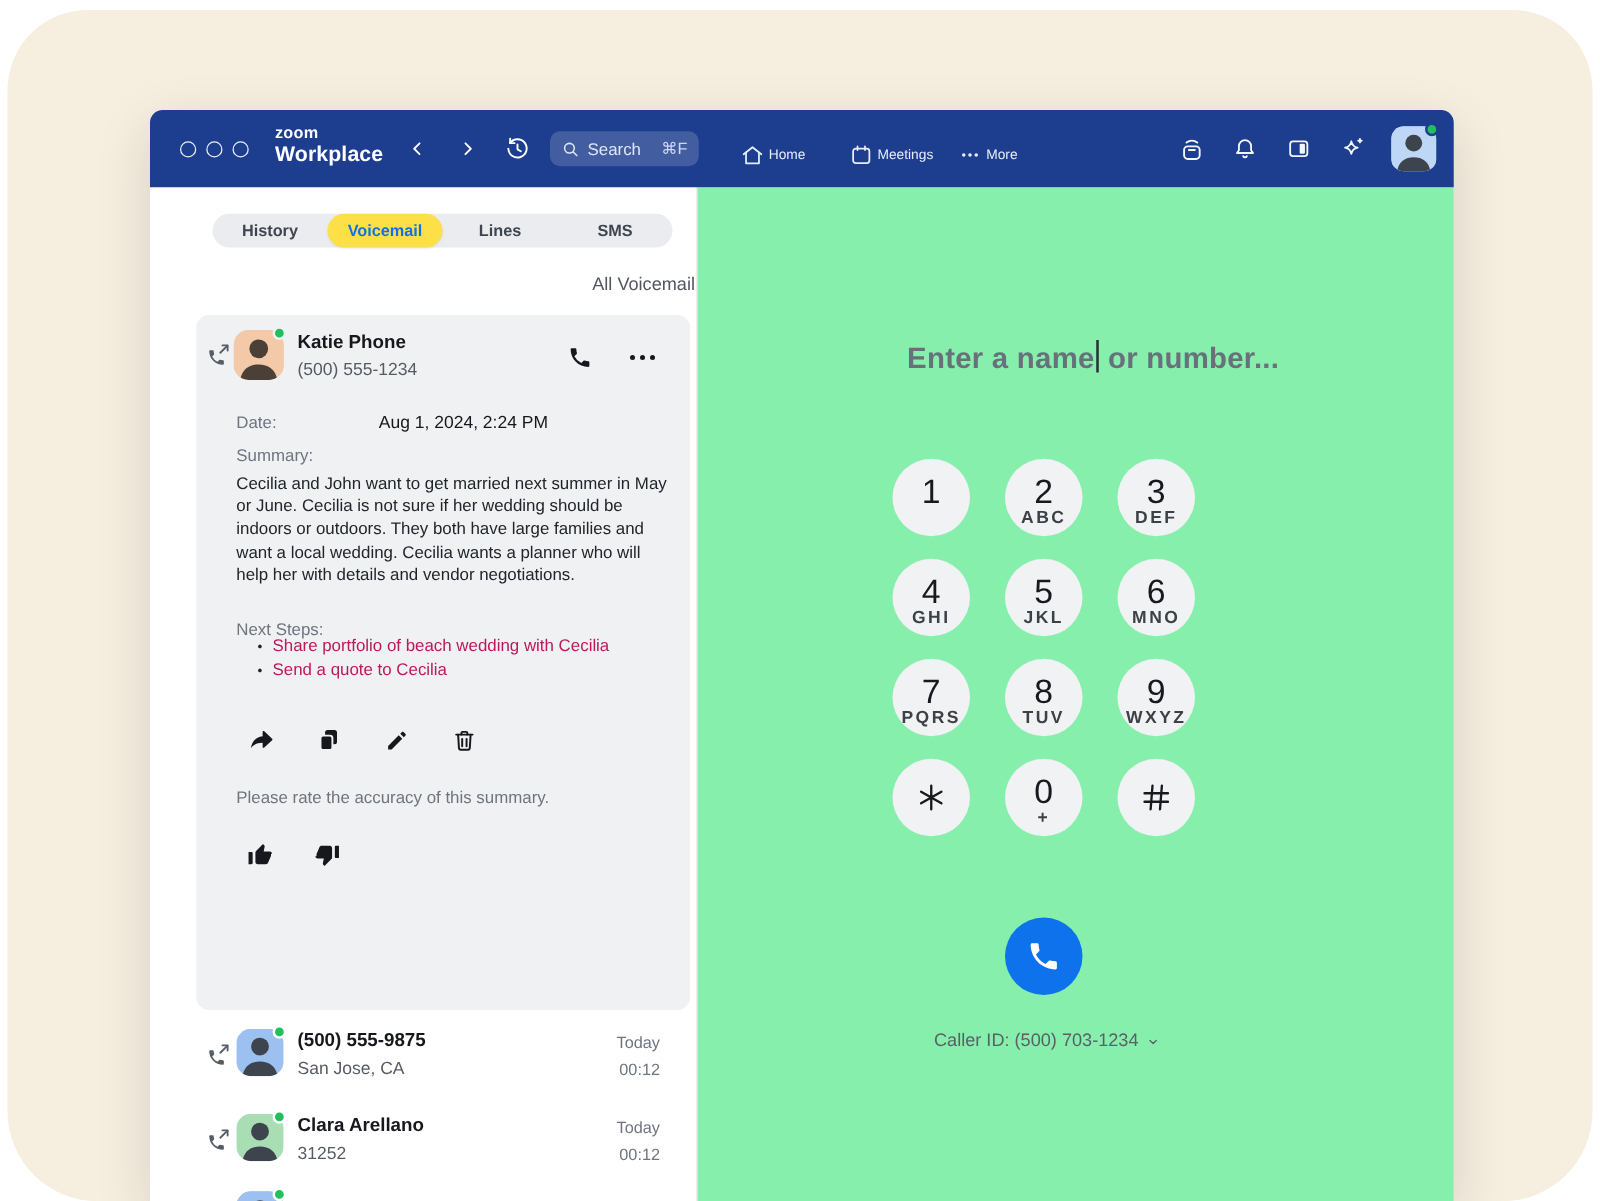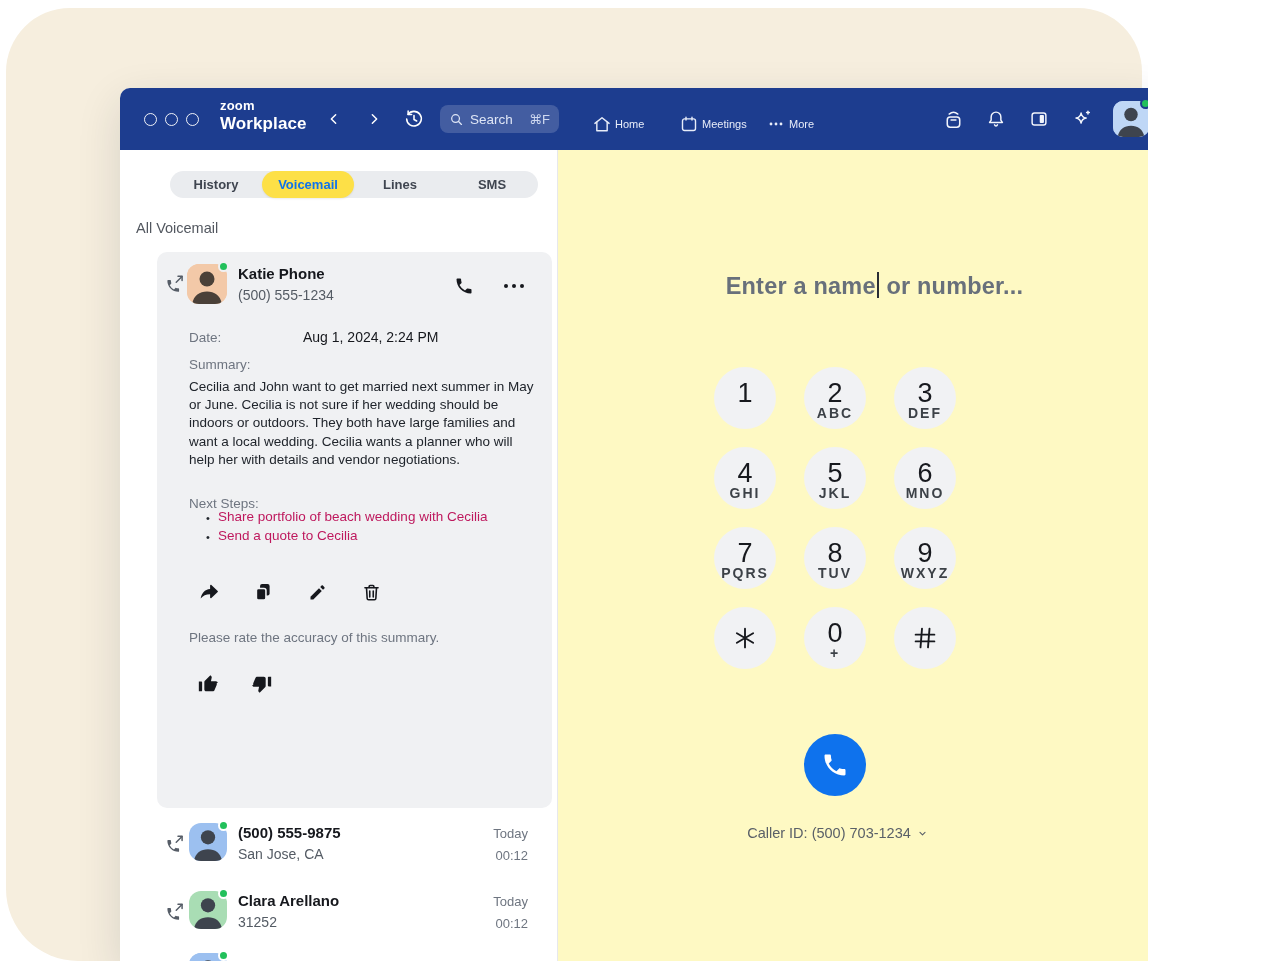--- a/index.html
+++ b/index.html
@@ -1,17 +1,17 @@
 <!DOCTYPE html>
 <html><head>
 <meta charset="utf-8">
 <style>
   html,body{margin:0;padding:0;background:#fff;}
   *{box-sizing:border-box;font-family:"Liberation Sans","DejaVu Sans",sans-serif;}
-  #stage{position:relative;width:1148px;height:961px;overflow:hidden;background:#fff;}
+  #stage{position:relative;width:1280px;height:961px;overflow:hidden;background:#fff;}
   .backdrop{position:absolute;left:6px;right:6px;top:8px;bottom:0;background:#F6EEDE;border-radius:64px 64px 72px 72px;}
   .window{position:absolute;left:120px;top:88px;width:1043px;height:873px;background:#fff;border-radius:10px 10px 0 0;box-shadow:0 14px 44px rgba(30,40,60,.14);}
   
   .titlebar{position:absolute;left:0;top:0;right:0;height:62px;background:#1D3D8F;border-radius:10px 10px 0 0;}
   .traffic{position:absolute;left:24px;top:0;height:62px;display:flex;align-items:center;gap:8px;}
   .traffic span{width:13px;height:13px;border-radius:50%;border:1.5px solid rgba(255,255,255,.92);}
   .logo{position:absolute;left:100px;top:11px;color:#fff;line-height:1;}
   .logo .l1{font-size:13px;font-weight:700;letter-spacing:.2px;}
   .logo .l2{font-size:17px;font-weight:700;margin-top:3px;letter-spacing:.1px;}
   .histnav{position:absolute;left:202px;top:0;height:62px;display:flex;align-items:center;gap:17px;color:#fff;}
@@ -29,21 +29,21 @@
   .tb-avatar{position:relative;width:36px;height:36px;border-radius:10px;background:#BFD7F6;overflow:visible;}
   .tb-avatar .ph{position:absolute;inset:0;border-radius:10px;overflow:hidden;}
   .dot{position:absolute;border-radius:50%;background:#22C05B;}
   .tb-avatar .dot{width:11px;height:11px;right:-2px;top:-3px;border:2px solid #1D3D8F;}
   
   .panel{position:absolute;left:0;top:62px;width:437px;bottom:0;background:#fff;overflow:hidden;}
   .vdivider{position:absolute;left:437px;top:62px;width:1px;bottom:0;background:#E7E8EC;}
   .seg{position:absolute;left:50px;top:21px;width:368px;height:27px;border-radius:14px;background:#EAECEF;display:flex;}
   .seg-tab{flex:1;display:flex;align-items:center;justify-content:center;font-size:13px;font-weight:700;color:#3F4550;border-radius:14px;}
   .seg-tab.active{background:#fde047;color:#0E72ED;box-shadow:0 1px 2px rgba(0,0,0,.08);}
-  .filter{position:absolute;left:0;top:70px;width:437px;text-align:center;transform:translateX(16px);font-size:14.5px;color:#52575F;display:flex;align-items:center;justify-content:space-between;gap:5px;}
+  .filter{position:absolute;left:0;top:70px;width:437px;text-align:center;transform:translateX(16px);font-size:14.5px;color:#52575F;display:flex;align-items:center;justify-content:flex-end;gap:5px;}
   .vm-card{position:absolute;left:37px;top:102px;width:395px;height:556px;background:#F0F1F3;border-radius:10px;}
   .outcall{position:absolute;color:#565D67;width:20px;height:20px;}
   .vm-card .outcall{left:8px;top:22px;}
   .avatar{position:relative;border-radius:12px;overflow:visible;}
   .avatar .ph{position:absolute;inset:0;border-radius:12px;overflow:hidden;}
   .ph svg{width:100%;height:100%;display:block;}
   .vm-ava{left:30px;top:12px;width:40px;height:40px;position:absolute;background:#F3C9A8;}
   .vm-ava .dot{width:11px;height:11px;right:-2px;top:-3px;border:2px solid #F0F1F3;}
   .vm-name{position:absolute;left:81px;top:13px;font-size:15px;font-weight:700;color:#16181D;}
   .vm-number{position:absolute;left:81px;top:35px;font-size:14px;color:#545B64;}
@@ -65,21 +65,21 @@
   .call-item .outcall{left:45px;top:14px;}
   .ci-ava{position:absolute;left:69px;top:3px;width:38px;height:38px;}
   .ci-ava .dot{width:11px;height:11px;right:-2px;top:-3px;border:2px solid #fff;}
   .ci-title{position:absolute;left:118px;top:4px;font-size:15px;font-weight:700;color:#16181D;}
   .ci-sub{position:absolute;left:118px;top:26px;font-size:14px;color:#545B64;}
   .ci-day{position:absolute;right:29px;top:6px;font-size:13px;color:#6E7580;}
   .ci-dur{position:absolute;right:29px;top:28px;font-size:13px;color:#6E7580;}
   .partial-ava{position:absolute;left:69px;top:803px;width:38px;height:38px;background:#9CC0F0;}
   .partial-ava .dot{width:11px;height:11px;right:-2px;top:-3px;border:2px solid #fff;}
   
-  .main{position:absolute;left:438px;top:62px;right:0;bottom:0;background:#fef9c3;}
+  .main{position:absolute;left:438px;top:62px;right:0;bottom:0;background:#86efac;}
   .placeholder{position:absolute;left:0;right:0;top:122px;text-align:center;transform:translateX(14px);font-size:23.5px;font-weight:700;color:#68707B;letter-spacing:.2px;}
   .caret{display:inline-block;width:2px;height:26px;background:#2A2E35;vertical-align:-4px;margin:0 1px 0 1px;}
   .keypad{position:absolute;left:156px;top:217px;display:grid;grid-template-columns:repeat(3,62px);column-gap:28px;row-gap:18px;}
   .key{position:relative;width:62px;height:62px;border-radius:50%;background:#F1F2F4;border:none;padding:0;display:flex;flex-direction:column;align-items:center;justify-content:center;color:#17191E;}
   .key .digit{font-size:27px;line-height:28px;font-weight:500;}
   .key .letters{font-size:14px;letter-spacing:2px;color:#3C4147;height:10px;line-height:10px;margin-top:1px;font-weight:600;}
   .key .glyph{width:30px;height:30px;color:#17191E;}
   .callbtn{position:absolute;left:246px;top:584px;width:62px;height:62px;border-radius:50%;background:#0E72ED;border:none;display:flex;align-items:center;justify-content:center;color:#fff;}
   .callerid{position:absolute;left:0;right:0;top:675px;text-align:center;transform:translateX(-23px);font-size:14.5px;color:#5A6068;display:flex;align-items:center;justify-content:center;gap:6px;}
   svg{display:block;}

